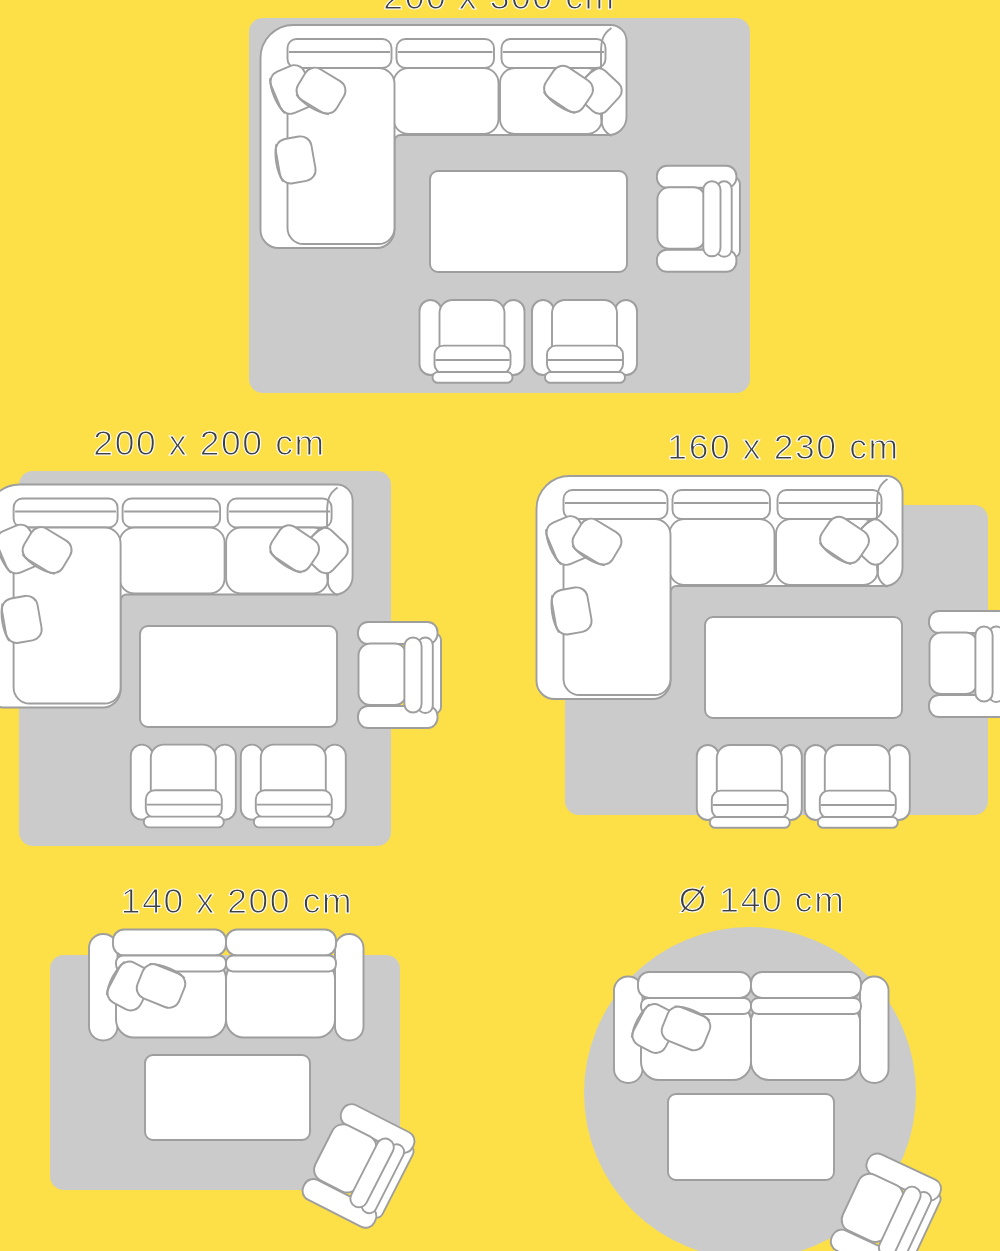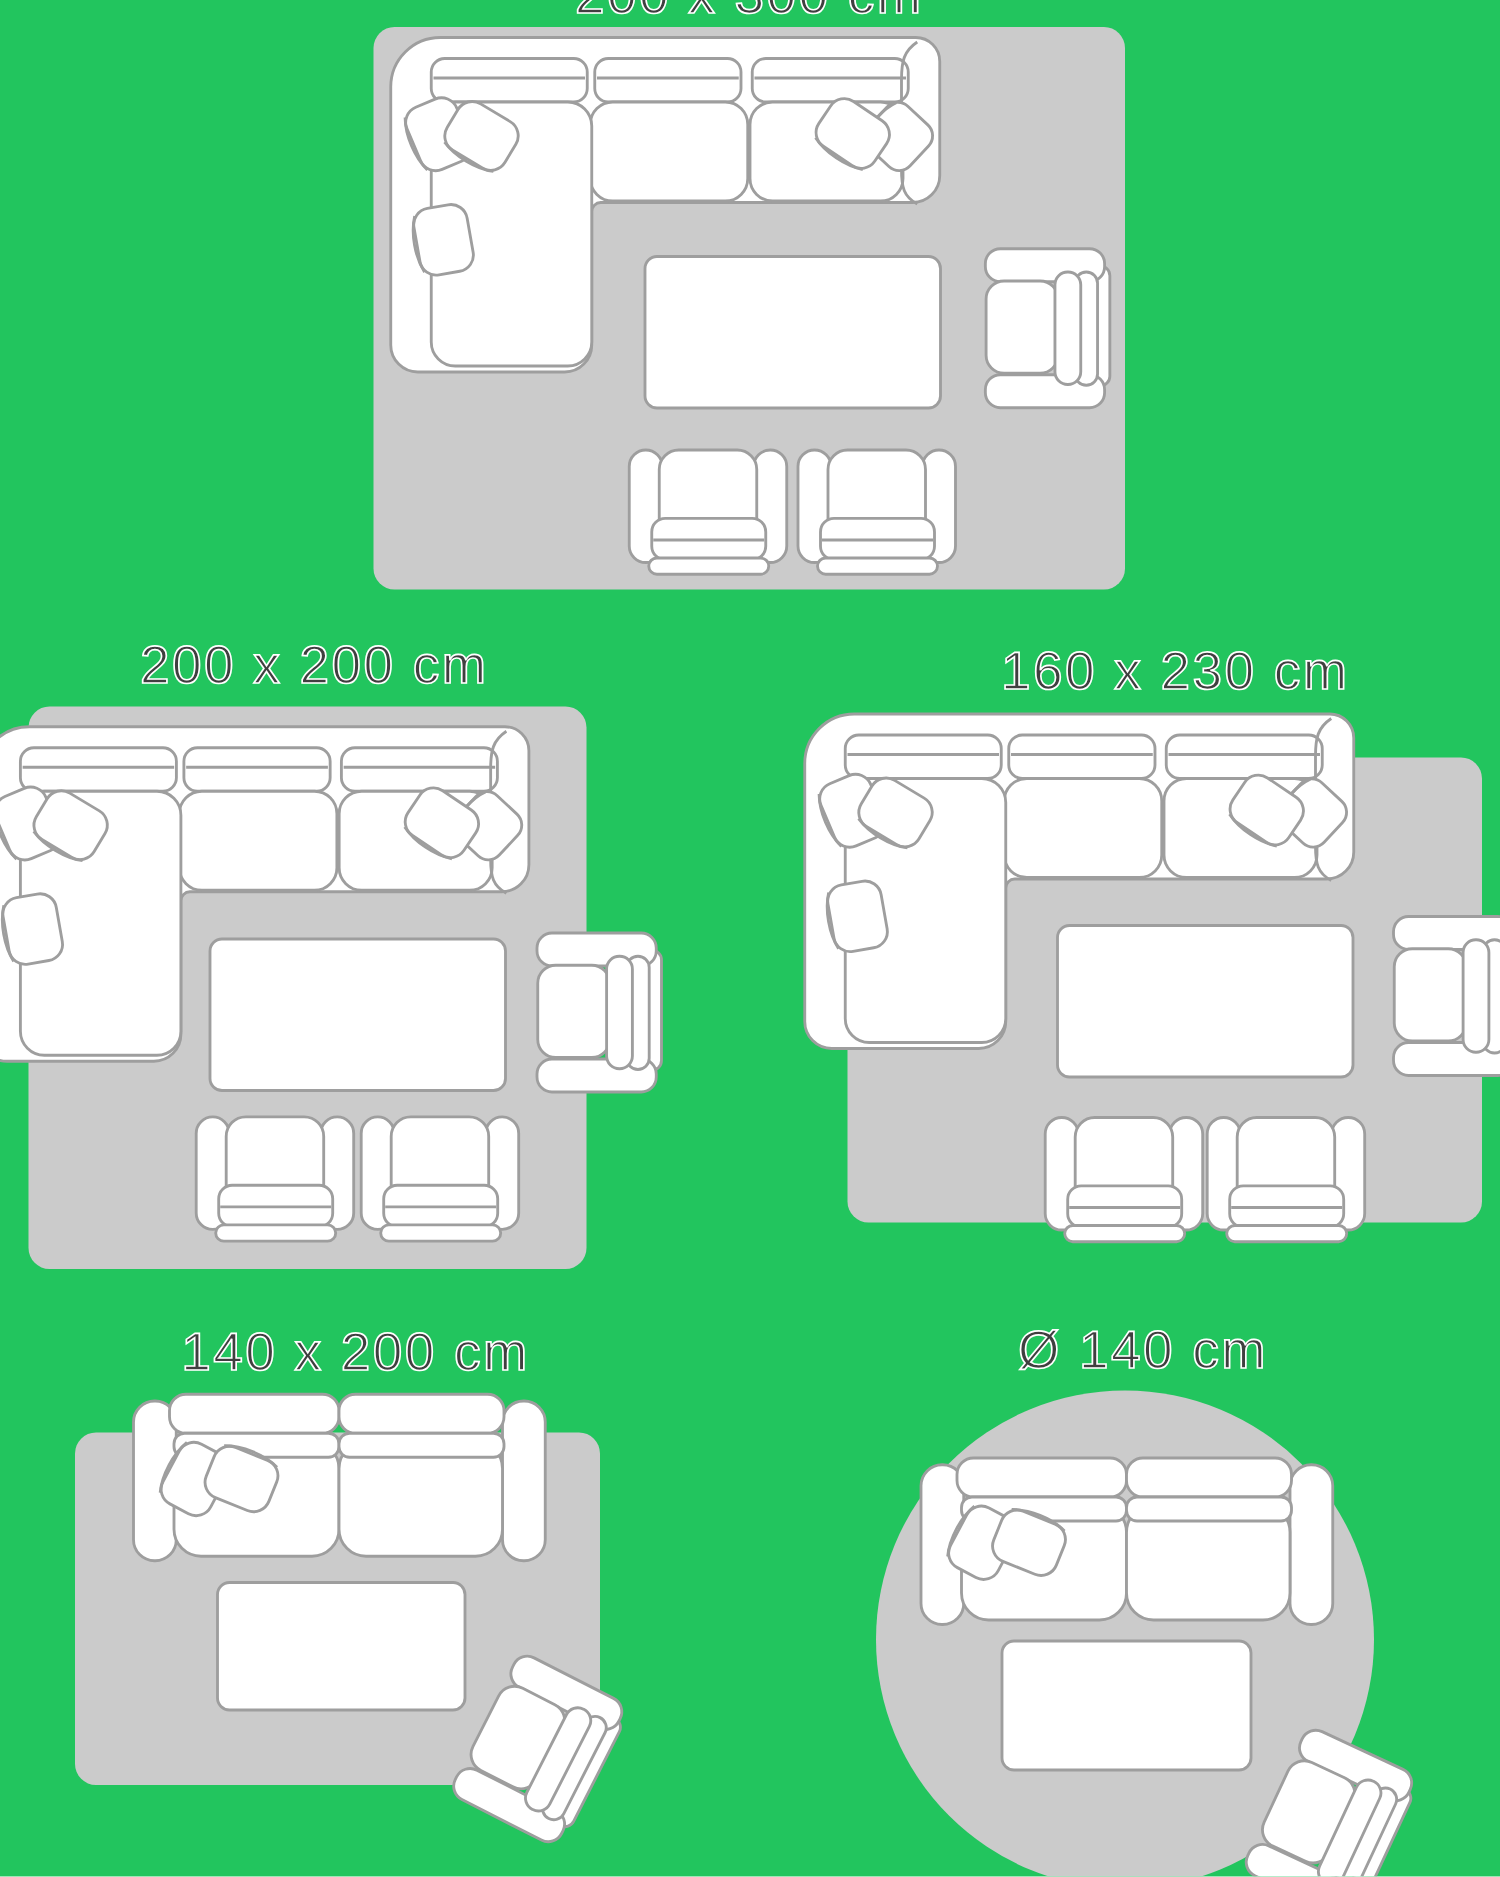--- a/index.html
+++ b/index.html
@@ -1,16 +1,16 @@
 <!DOCTYPE html>
 <html><head>
 <meta charset="utf-8">
 <style>
   html,body{margin:0;padding:0;background:#ffffff;}
-  .wrap{width:1000px;height:1251px;position:relative;overflow:hidden;background:#22c55e;}
+  .wrap{width:1000px;height:1251px;position:relative;overflow:hidden;background:#fde047;}
   svg{display:block;}
   text{font-family:"Liberation Sans",sans-serif;fill:#3f3f3f;font-size:35.5px;letter-spacing:1.6px;stroke:#ffffff;stroke-width:1.1px;}
 </style>
 </head>
 <body>
 <div class="wrap">
 <svg width="1000" height="1251" viewBox="0 0 1000 1251" xmlns="http://www.w3.org/2000/svg">
 <defs>
 
 <g id="pillow">

